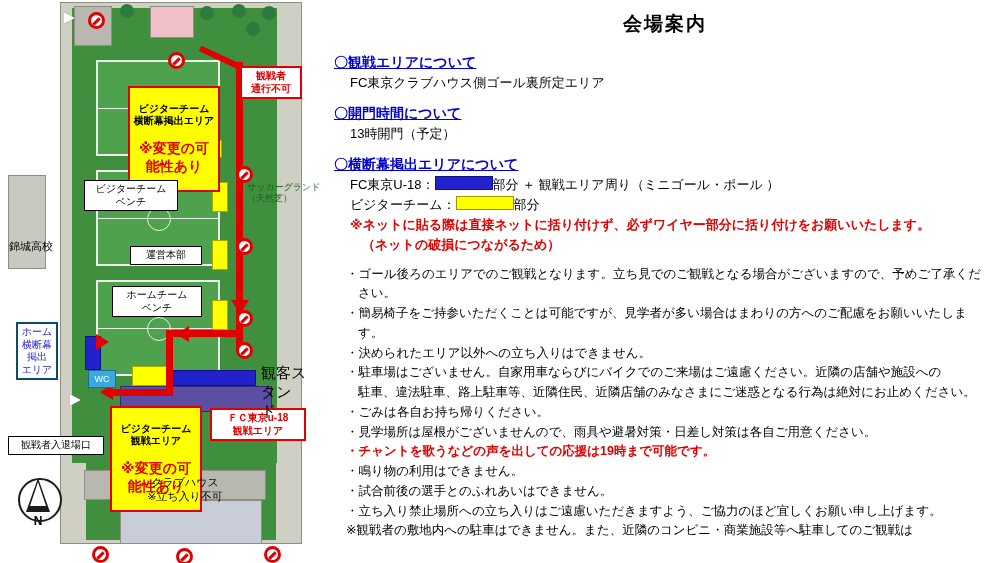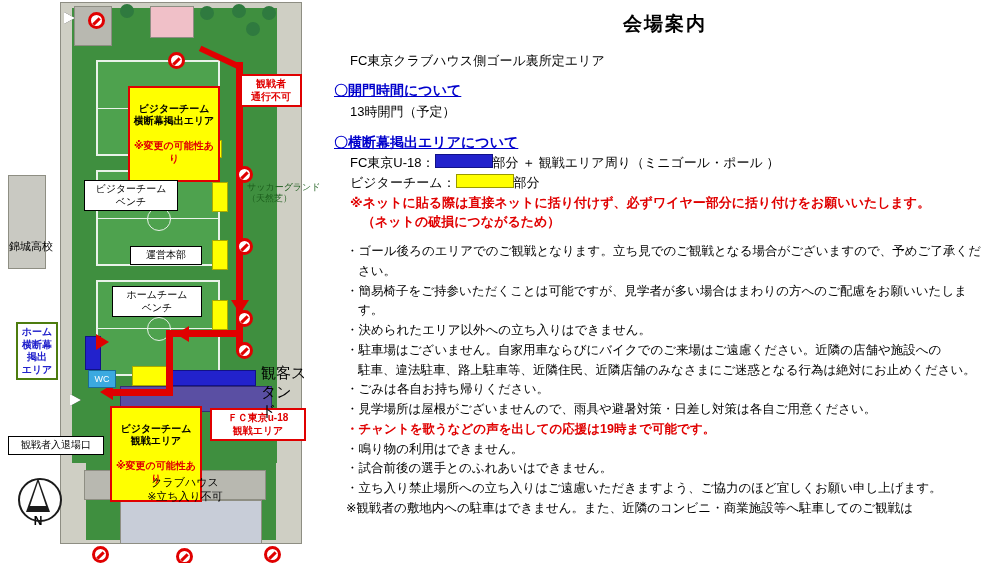--- a/index.html
+++ b/index.html
@@ -167,29 +167,29 @@
     background: #ffffff;
     border: 1px solid #000;
     font-size: 10px;
     line-height: 1.25;
     text-align: center;
     padding: 2px 3px;
     box-sizing: border-box;
     white-space: pre-line;
   }
   .map-label.red-border { border: 2px solid #e00000; color: #e00000; font-weight: bold; }
-  .map-label.blue-border { border: 2px solid #4d7c0f; color: #2222cc; font-weight: bold; }
+  .map-label.blue-border { border: 2px solid #0c4a6e; color: #2222cc; font-weight: normal; }
   .map-label.plain { border: none; background: transparent; }
   .map-label.yellow-fill {
     background: #ffff00;
     border: 2px solid #e00000;
     color: #000;
     font-weight: bold;
   }
-  .map-label.yellow-fill .warn { color: #e00000; font-size: 10px; font-weight: bold; }
+  .map-label.yellow-fill .warn { color: #e00000; font-size: 14px; font-weight: bold; }
   .green-text { color: #1c5d1c; font-size: 9px; }
 
   .compass {
     position: absolute;
     left: 12px;
     top: 478px;
     width: 52px;
     height: 74px;
     text-align: center;
   }
@@ -372,21 +372,21 @@
     <div class="flag" style="left:70px;top:394px;"></div>
 
     <div class="toilet-icon" style="left:88px;top:370px;">WC</div>
 
     <div class="map-label yellow-fill" style="left:128px;top:86px;width:92px;">
       <div>ビジターチーム
 横断幕掲出エリア</div>
       <div class="warn">※変更の可能性あり</div>
     </div>
 
-    <div class="map-label red-border" style="left:240px;top:74px;width:62px;">観戦者
+    <div class="map-label red-border" style="left:240px;top:66px;width:62px;">観戦者
 通行不可</div>
 
     <div class="map-label" style="left:84px;top:180px;width:94px;">ビジターチーム
 ベンチ</div>
 
     <div class="map-label" style="left:130px;top:246px;width:72px;">運営本部</div>
 
     <div class="map-label" style="left:112px;top:286px;width:90px;">ホームチーム
 ベンチ</div>
 
@@ -421,20 +421,21 @@
       <div class="needle"></div>
       <div class="needle-in"></div>
       <div class="n">N</div>
     </div>
   </div>
 
   <div class="doc">
 
     <div class="doc-title">会場案内</div>
 
+    <div class="sec-head">〇観戦エリアについて</div>
     <div class="sec-body">
       <div>FC東京クラブハウス側ゴール裏所定エリア</div>
     </div>
 
     <div class="sec-head">〇開門時間について</div>
     <div class="sec-body">
       <div>13時開門（予定）</div>
     </div>
 
     <div class="sec-head">〇横断幕掲出エリアについて</div>

